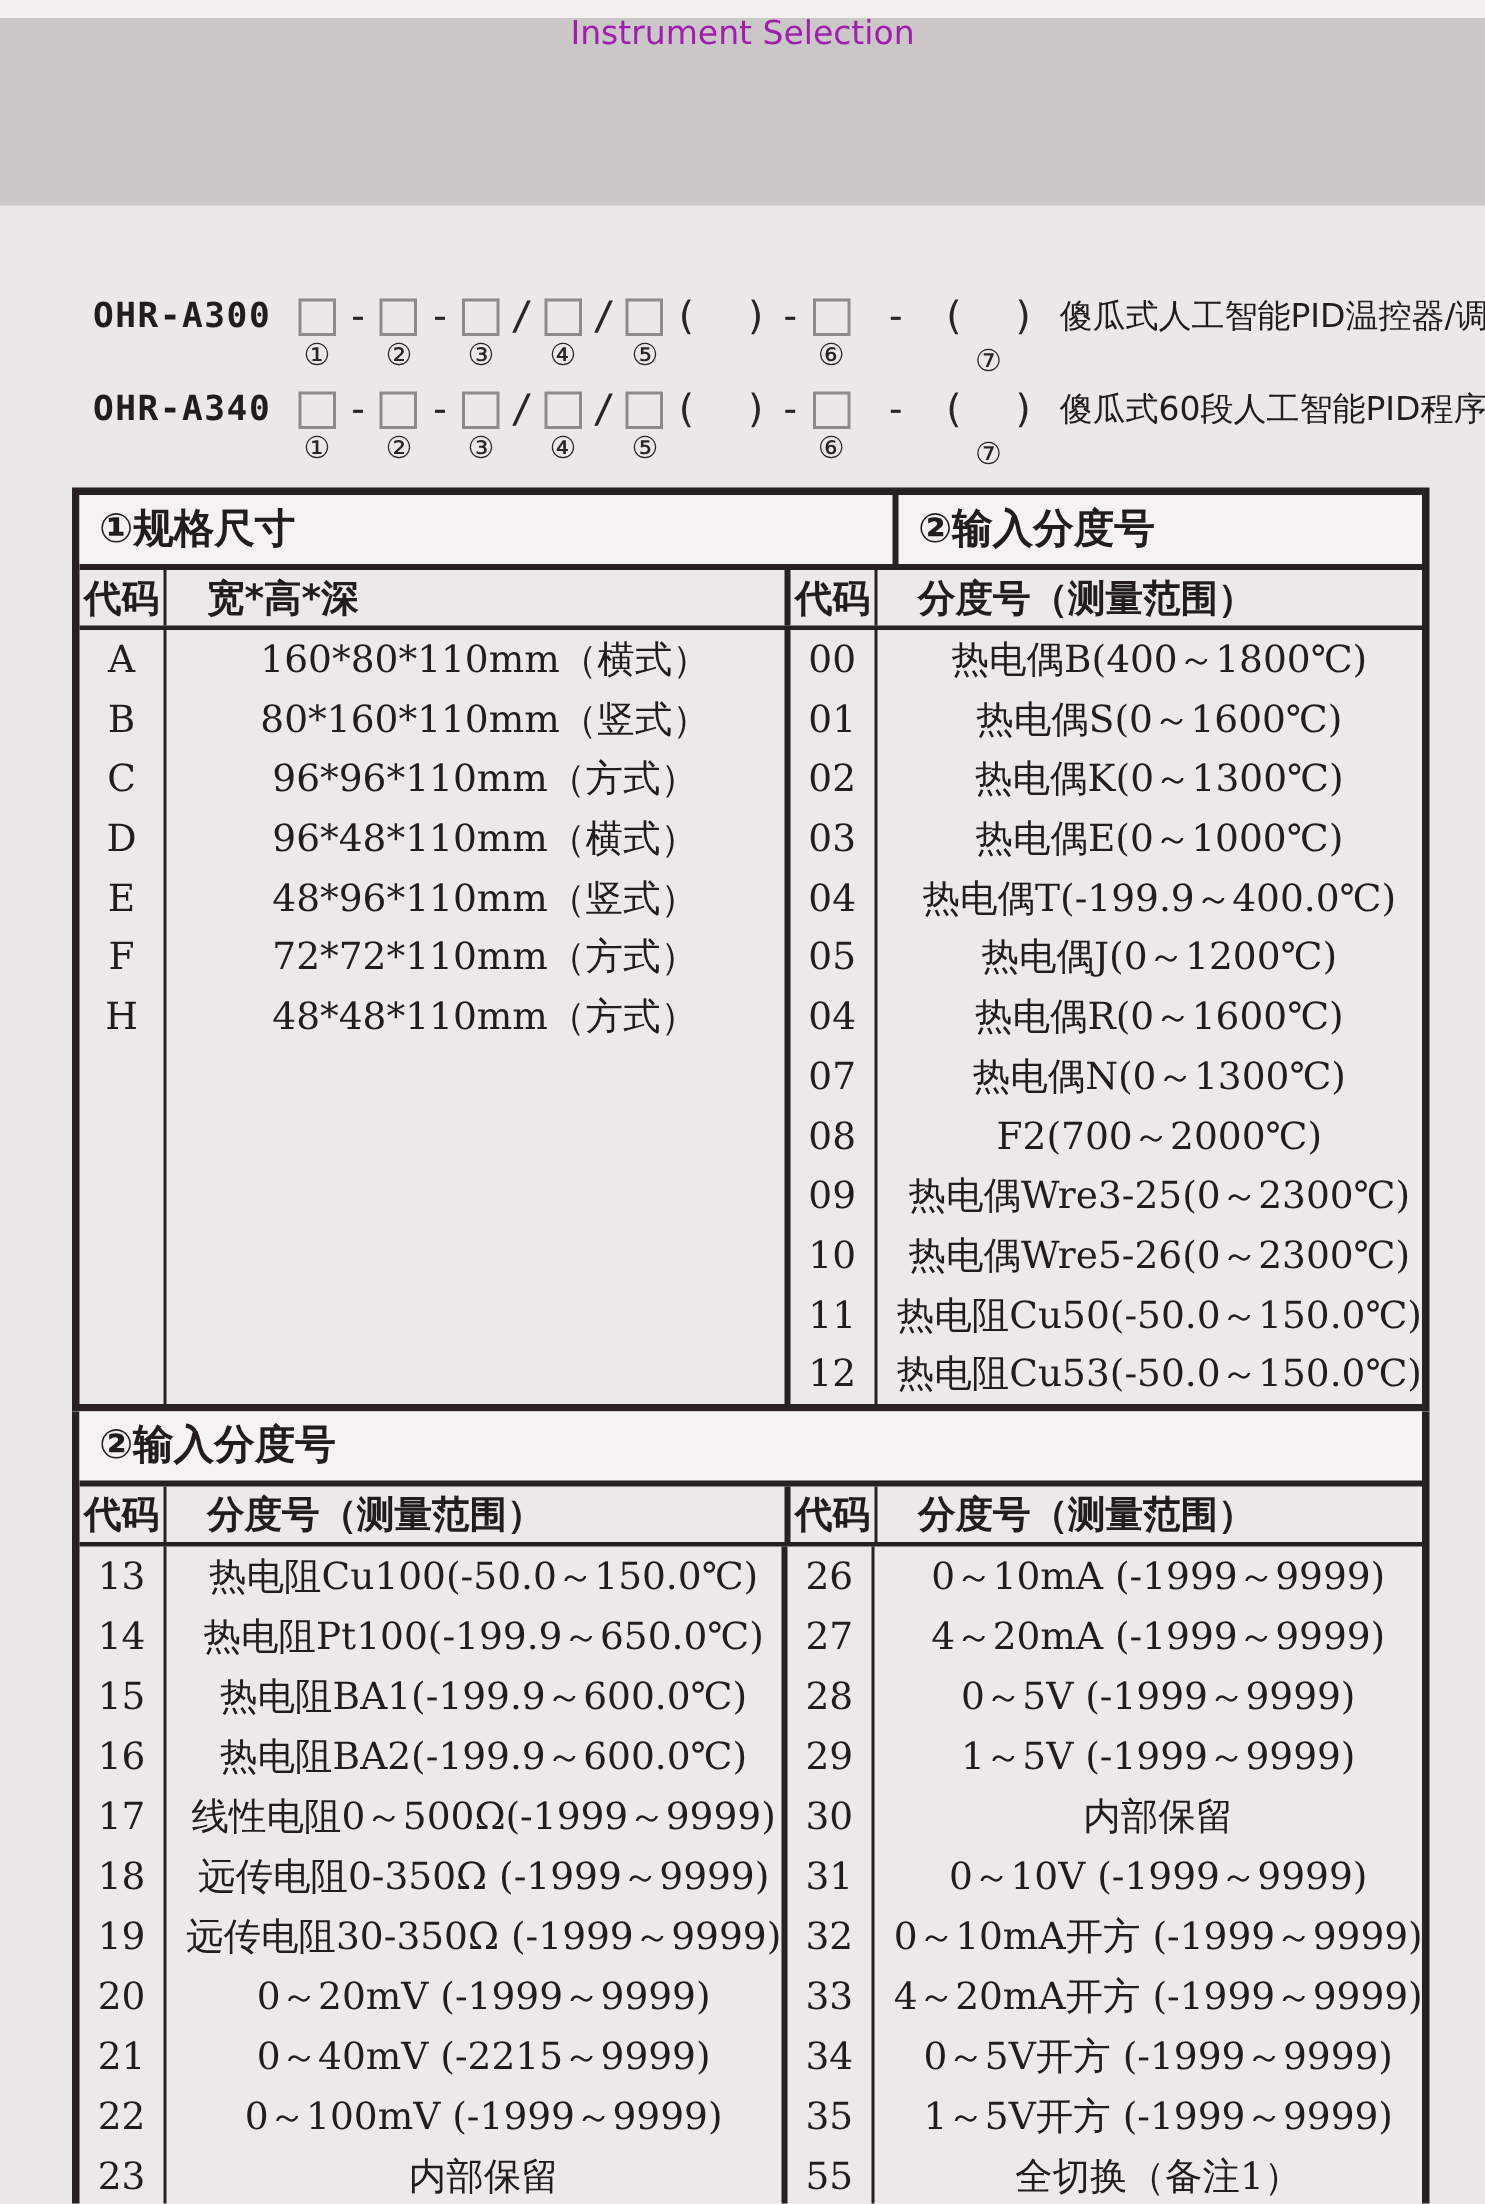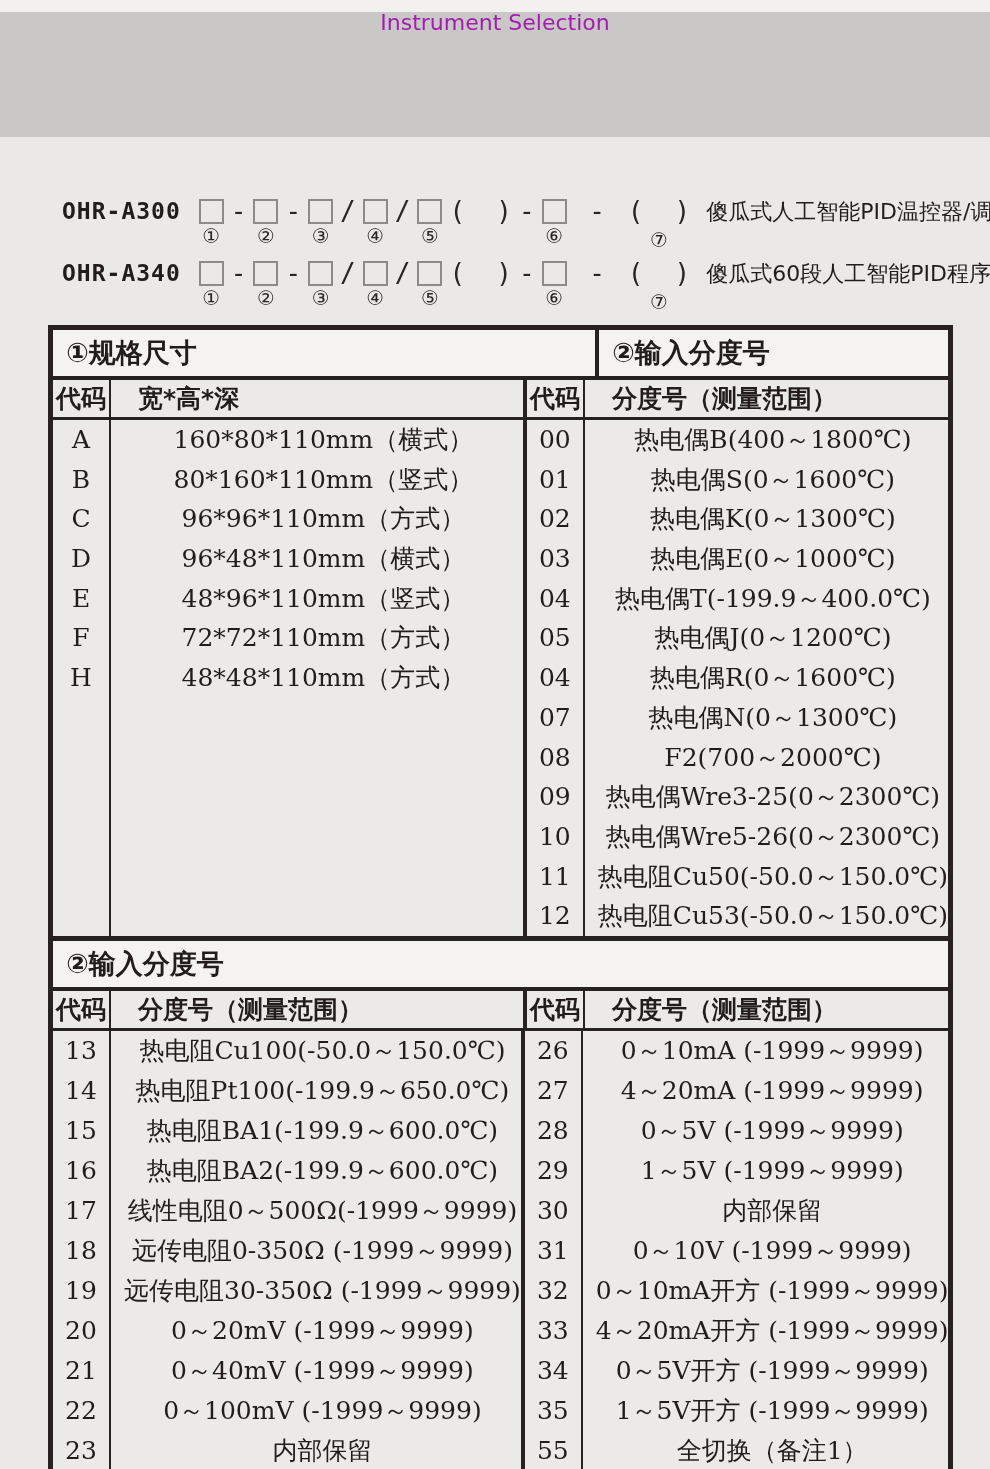--- a/index.html
+++ b/index.html
@@ -347,21 +347,21 @@
       <div class="vals-col">
 
       <div class="bline val-line">热电阻Cu100(-50.0～150.0℃)</div>
           <div class="bline val-line">热电阻Pt100(-199.9～650.0℃)</div>
           <div class="bline val-line">热电阻BA1(-199.9～600.0℃)</div>
           <div class="bline val-line">热电阻BA2(-199.9～600.0℃)</div>
           <div class="bline val-line">线性电阻0～500Ω(-1999～9999)</div>
           <div class="bline val-line">远传电阻0-350Ω (-1999～9999)</div>
           <div class="bline val-line">远传电阻30-350Ω (-1999～9999)</div>
           <div class="bline val-line">0～20mV (-1999～9999)</div>
-          <div class="bline val-line">0～40mV (-1999～9999)</div>
+          <div class="bline val-line">0～40mV (-2215～9999)</div>
           <div class="bline val-line">0～100mV (-1999～9999)</div>
           <div class="bline val-line">内部保留</div>
         </div>
     </div>
     <div class="half half-right">
       <div class="codes-col">
 
       <div class="bline code-line">26</div>
           <div class="bline code-line">27</div>
           <div class="bline code-line">28</div>

